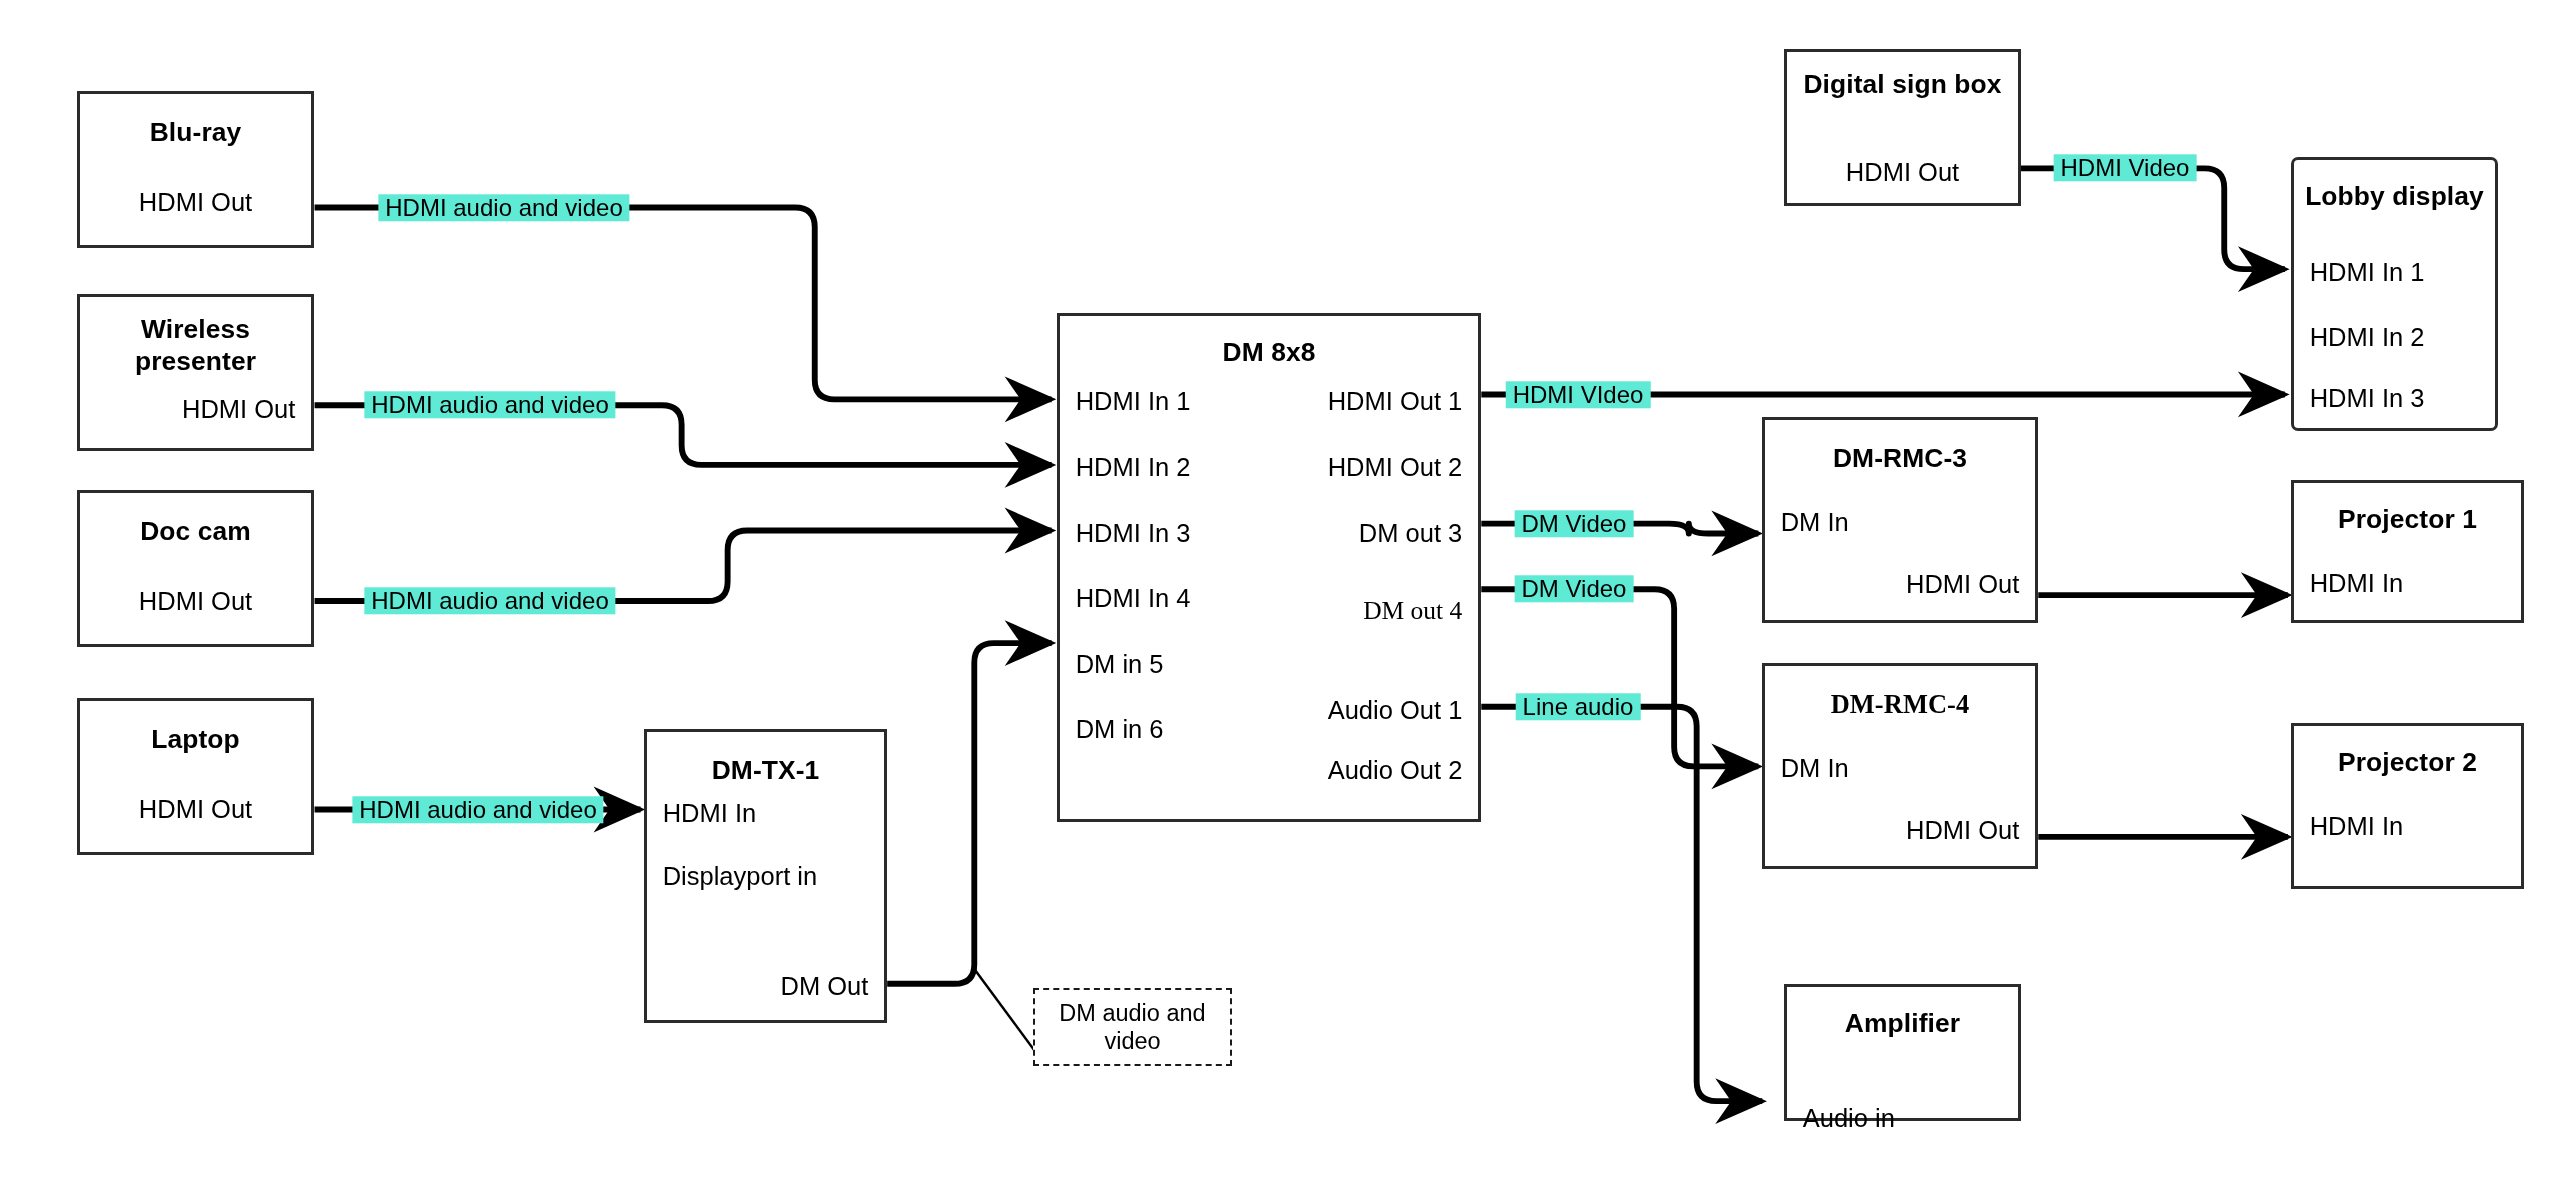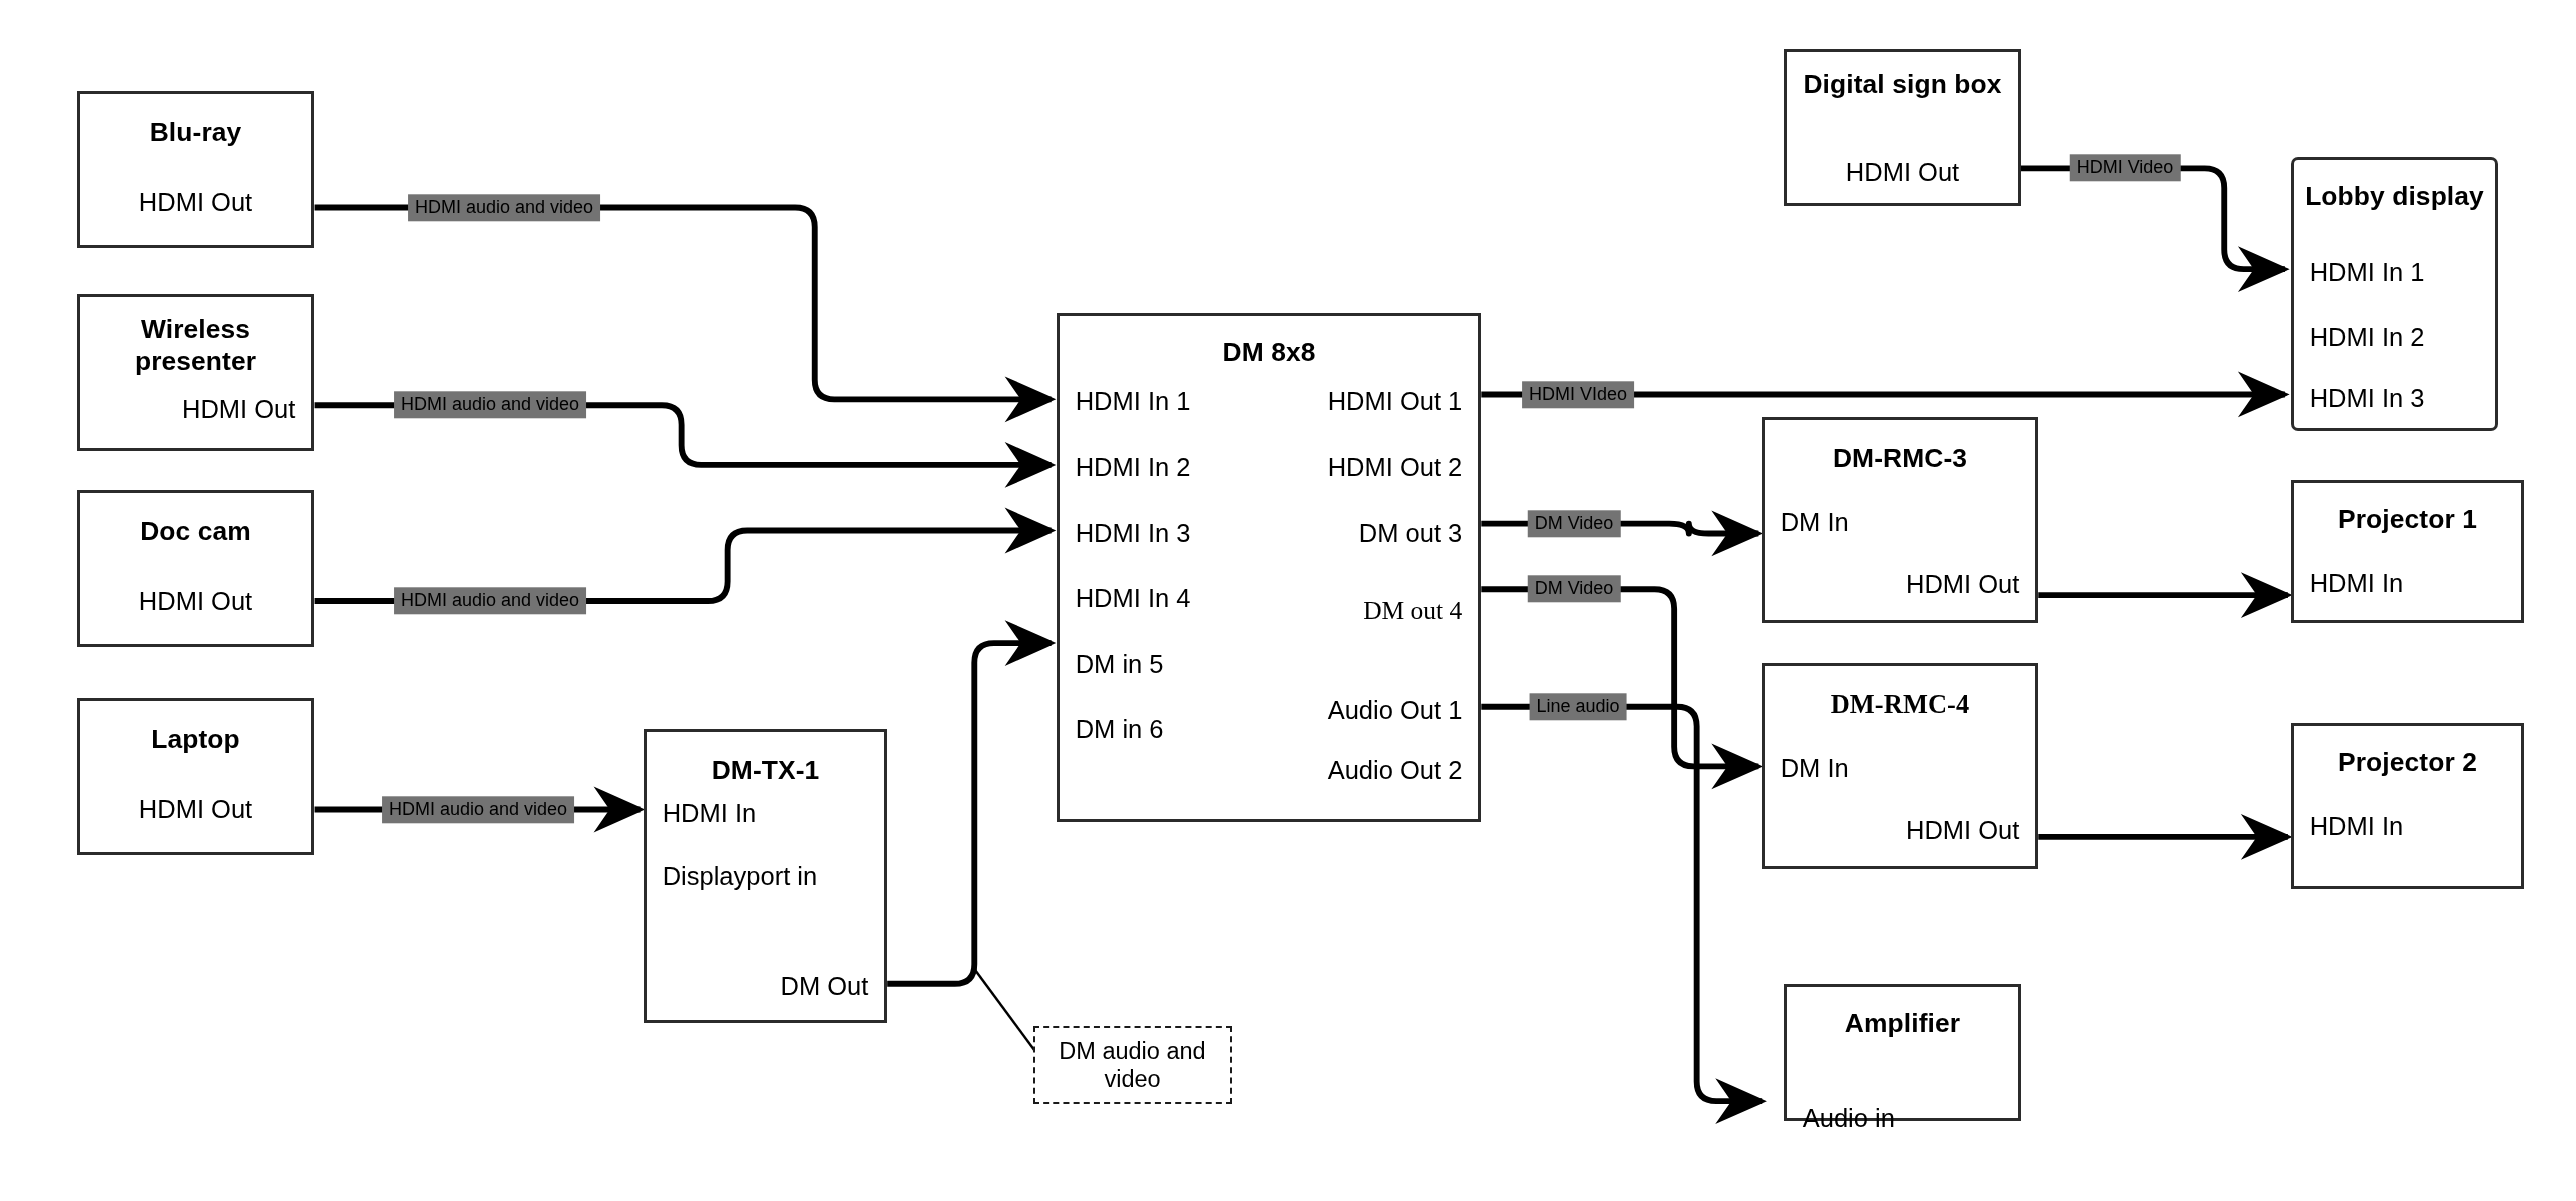--- a/index.html
+++ b/index.html
@@ -60,23 +60,23 @@
     line-height: 28px;
     text-align: center;
     display: flex;
     align-items: center;
     justify-content: center;
     padding: 2px 5.9px;
   }
   
   .cable-label {
     position: absolute;
-    background: #737373;
+    background: #5eead4;
     color: #000000;
-    font-size: 18px;
+    font-size: 24px;
     line-height: 27.4px;
     white-space: nowrap;
     padding: 0 6.9px;
     transform: translate(-50%, -50%);
   }
 </style>
 </head>
 <body>
 
 <div id="diagram-root">
@@ -205,16 +205,16 @@
   <div class="node" style="left:2291px; top:723px; width:233px; height:166px;">
     <div class="node-title" style="top:19.6px;">Projector 2</div>
     <div class="port left" style="top:86px;">HDMI In</div>
   </div>
 
   <div class="node" style="left:1784px; top:984px; width:237px; height:137px;">
     <div class="node-title" style="top:19.6px;">Amplifier</div>
     <div class="port left" style="top:90px;margin-top:27px;">Audio in</div>
   </div>
 
-  <div class="callout" style="left:1033px; top:1026px; width:199px; height:78px;">DM audio and video</div>
+  <div class="callout" style="left:1033px; top:988px; width:199px; height:78px;">DM audio and video</div>
 
 </div>
 
 
 </body></html>

